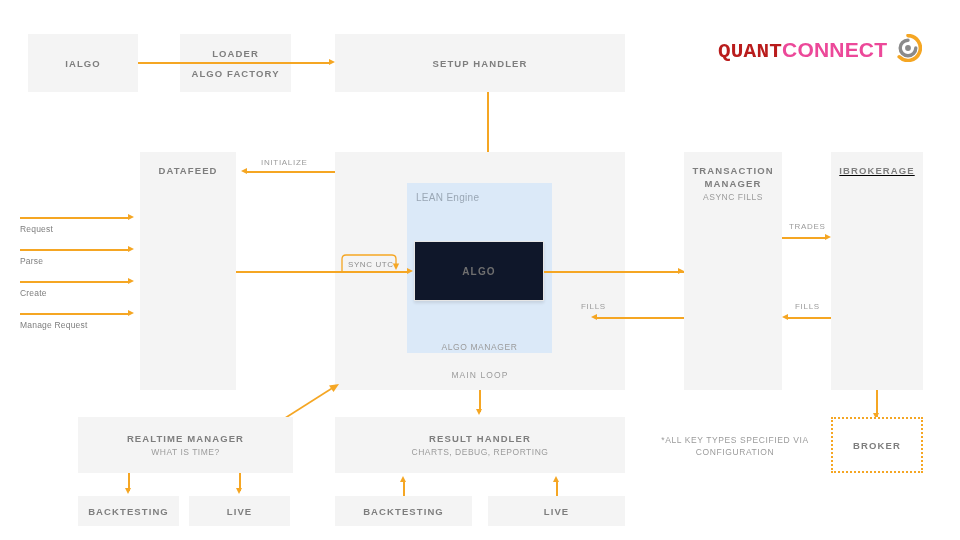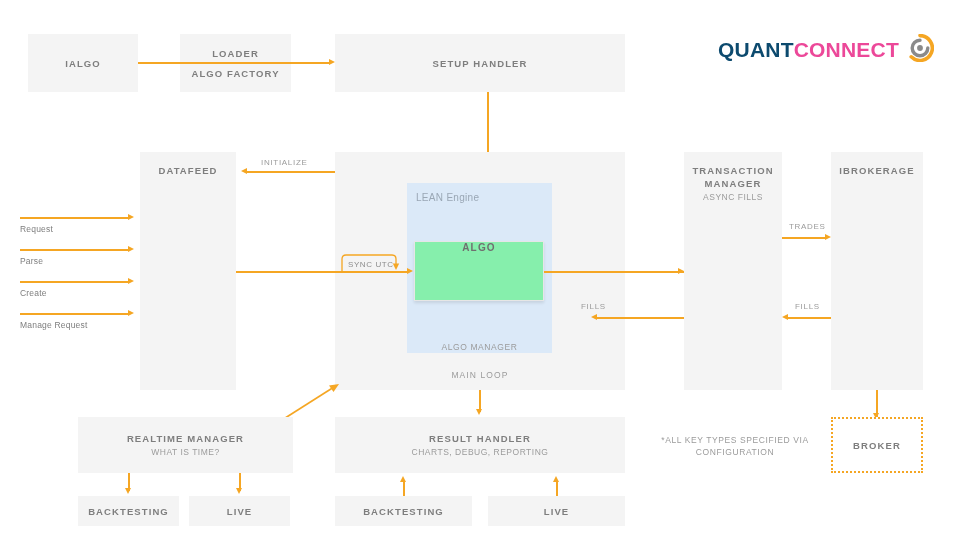--- a/index.html
+++ b/index.html
@@ -34,24 +34,24 @@
     font-size: 8.5px;
     letter-spacing: 0.5px;
     line-height: 12px;
     margin-top: 1px;
   }
   .box.split { justify-content: space-around; }
 
   
   .algo-card {
     position: absolute;
-    background: #86efac;
+    background: #0f172a;
     border: 1px solid #e6e6e6;
     box-shadow: 0 2px 3px rgba(0,0,0,0.10);
-    display: flex; justify-content: center;
+    display: flex; align-items: center; justify-content: center;
   }
   .algo-card .ttl { color: #6f6f6f; font-weight: bold; font-size: 10px; letter-spacing: 1.2px; }
 
   
   .lean {
     position: absolute;
     background: #dbe9f8;
   }
   .lean-label {
     position: absolute;
@@ -107,21 +107,21 @@
     position: absolute;
     color: #8d8d8d;
     font-size: 8px;
     letter-spacing: 0.6px;
     white-space: nowrap;
   }
 
   
   #logo { position: absolute; display: flex; align-items: center; }
   #logo .wordmark { font-weight: bold; font-size: 21px; letter-spacing: 0.2px; }
-  #logo .q { color: #0c4a6e; }
+  #logo .q { color: #b91c1c; font-family: Liberation Mono, monospace; }
   #logo .c { color: #ec4899; }
   #logo .mark { margin-left: 7px; display: block; }
 </style>
 </head>
 <body>
 
 <div id="stage">
 
   <div id="logo" style="left:718px; top:34px;">
     <span class="wordmark"><span class="q">QUANT</span><span class="c">CONNECT</span></span>
@@ -167,21 +167,21 @@
 
   <div class="algo-card" style="left:414px; top:241px; width:130px; height:60px;">
     <div class="ttl">ALGO</div>
   </div>
 
   <div class="box" style="left:684px; top:152px; width:98px; height:238px; justify-content:flex-start; padding-top:12px;">
     <div class="ttl" style="width:86px;">TRANSACTION MANAGER</div>
     <div class="sub">ASYNC FILLS</div>
   </div>
 
-  <div class="box" style="left:831px; top:152px; width:92px; height:238px; justify-content:flex-start; padding-top:12px;">
+  <div class="box" style="left:831px; top:152px; width:92px; height:238px; justify-content:flex-start; padding-top:12px;text-decoration:underline;">
     <div class="ttl">IBROKERAGE</div>
   </div>
 
   <div class="edge-label" style="left:261px; top:158px;">INITIALIZE</div>
   <div class="ln-h" style="left:247px; top:171px; width:88px;"></div>
   <div class="ar ar-l" style="left:241px; top:168px;"></div>
 
   <div class="ln-h" style="left:236px; top:271px; width:172px;"></div>
   <div class="ar ar-r" style="left:407px; top:268px;"></div>
 

